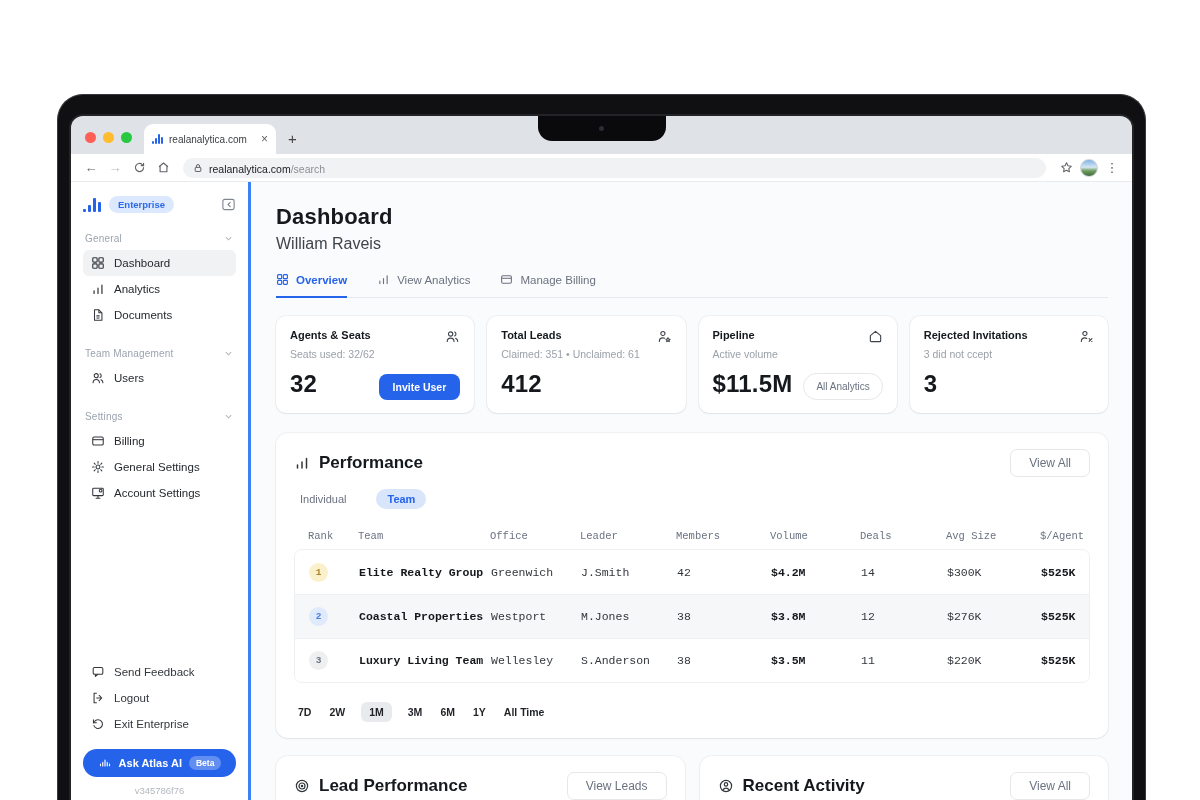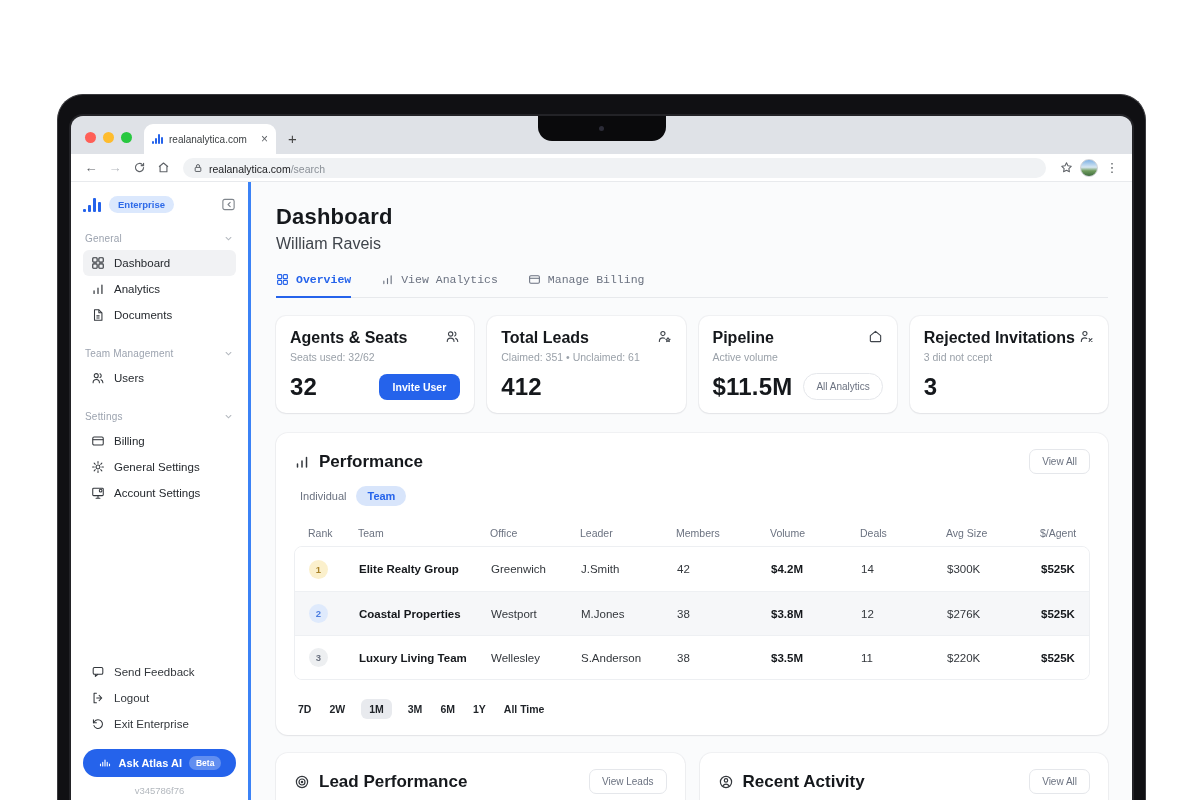--- a/index.html
+++ b/index.html
@@ -68,55 +68,55 @@
     color:#fff; display:flex; align-items:center; justify-content:center; gap:7px;
     font-size:11px; font-weight:600; font-family:inherit; width:100%; cursor:pointer; }
   .beta-badge { font-size:8.5px; background:rgba(255,255,255,.28); padding:2px 7px;
     border-radius:8px; font-weight:600; }
   .version { text-align:center; font-size:9.5px; color:#b3b8be; margin-top:8px; }
 
   
   .main { flex:1; padding:22px 24px 0 25px; overflow:hidden; }
   .page-title { font-size:22px; font-weight:700; color:#15181c; letter-spacing:.2px; }
   .page-sub { font-size:16px; color:#3f444b; margin-top:5px; }
-  .tabs { display:flex; gap:30px; margin-top:20px; border-bottom:1px solid #e7e9ec;font-family:Liberation Mono, monospace; }
+  .tabs { display:flex; gap:30px; margin-top:20px; border-bottom:1px solid #e7e9ec; }
   .tab-item { display:flex; align-items:center; gap:7px; font-size:11.5px; color:#6b7280;
     padding-bottom:10px; border-bottom:2px solid transparent; margin-bottom:-1px; cursor:default; }
   .tab-item.active { color:#2563eb; font-weight:600; border-bottom-color:#2563eb; }
 
   .stat-grid { display:grid; grid-template-columns:repeat(4,1fr); gap:13px; margin-top:18px; }
   .stat-card { position:relative; background:#fff; border-radius:10px; padding:13px 14px;
     height:97px; box-shadow:0 1px 2px rgba(16,24,40,.06), 0 0 0 1px #f0f1f3; }
   .stat-head { display:flex; align-items:flex-start; }
-  .stat-title { font-size:16px; font-weight:600; color:#15181c; }
+  .stat-title { font-size:11px; font-weight:600; color:#15181c; }
   .stat-head svg { margin-left:auto; color:#3f444b; }
   .stat-sub { font-size:10.5px; color:#9aa1a9; margin-top:4px; }
   .stat-value { font-size:24px; font-weight:600; color:#15181c; margin-top:10px; letter-spacing:.2px; }
   .stat-action-primary { position:absolute; right:14px; bottom:13px; background:#2563eb;
     color:#fff; border:none; border-radius:8px; font-size:10.5px; font-weight:600;
     padding:7px 14px; font-family:inherit; cursor:pointer; }
   .stat-action-ghost { position:absolute; right:14px; bottom:13px; background:#fff;
     color:#6b7280; border:1px solid #e5e7eb; border-radius:14px; font-size:10px;
     padding:7px 12px; font-family:inherit; cursor:pointer; }
 
   .panel { background:#fff; border-radius:12px; box-shadow:0 1px 2px rgba(16,24,40,.06), 0 0 0 1px #f0f1f3; }
   .perf { margin-top:20px; padding:16px 18px 16px 18px; }
   .panel-head { display:flex; align-items:center; gap:9px; }
   .panel-title { font-size:17px; font-weight:600; color:#15181c; }
   .panel-head svg { color:#33373c; }
   .ghost-btn { margin-left:auto; background:#fff; color:#6b7280; border:1px solid #e5e7eb;
-    border-radius:7px; font-size:10px; padding:6px 12px; font-family:inherit; cursor:pointer; }
-  .toggle-row { display:flex; align-items:center; gap:4px; margin-top:12px; }
+    border-radius:7px; font-size:12px; padding:6px 18px; font-family:inherit; cursor:pointer; }
+  .toggle-row { display:flex; align-items:center; gap:24px; margin-top:12px; }
   .toggle-plain { font-size:11px; color:#6b7280; padding:4px 6px; }
   .toggle-pill { font-size:11px; color:#2563eb; font-weight:600; background:#d8e5fb;
     border-radius:11px; padding:4px 11px; }
 
   .tbl { margin-top:14px; }
   .tbl-row { display:grid; grid-template-columns:50px 132px 90px 96px 94px 90px 86px 94px 1fr;
-    align-items:center; padding:0 14px; }
+    align-items:center; padding:0 14px;font-family:Liberation Mono, monospace; }
   .tbl-head { height:26px; }
   .tbl-head span { font-size:10.5px; color:#6b7280; }
   .tbl-body { border:1px solid #edeff2; border-radius:8px; overflow:hidden; }
   .tbl-body .tbl-row { height:44px; background:#fff; font-size:11.5px; color:#33373c; }
   .tbl-body .tbl-row + .tbl-row { border-top:1px solid #eef0f3; }
   .tbl-body .tbl-row.alt { background:#f6f7f9; }
   .cell-strong { font-weight:700; color:#15181c; }
   .rank-badge { width:19px; height:19px; border-radius:50%; display:flex; align-items:center;
     justify-content:center; font-size:9.5px; font-weight:600; }
   .rank-1 { background:#fbf0cc; color:#a9832a; }

